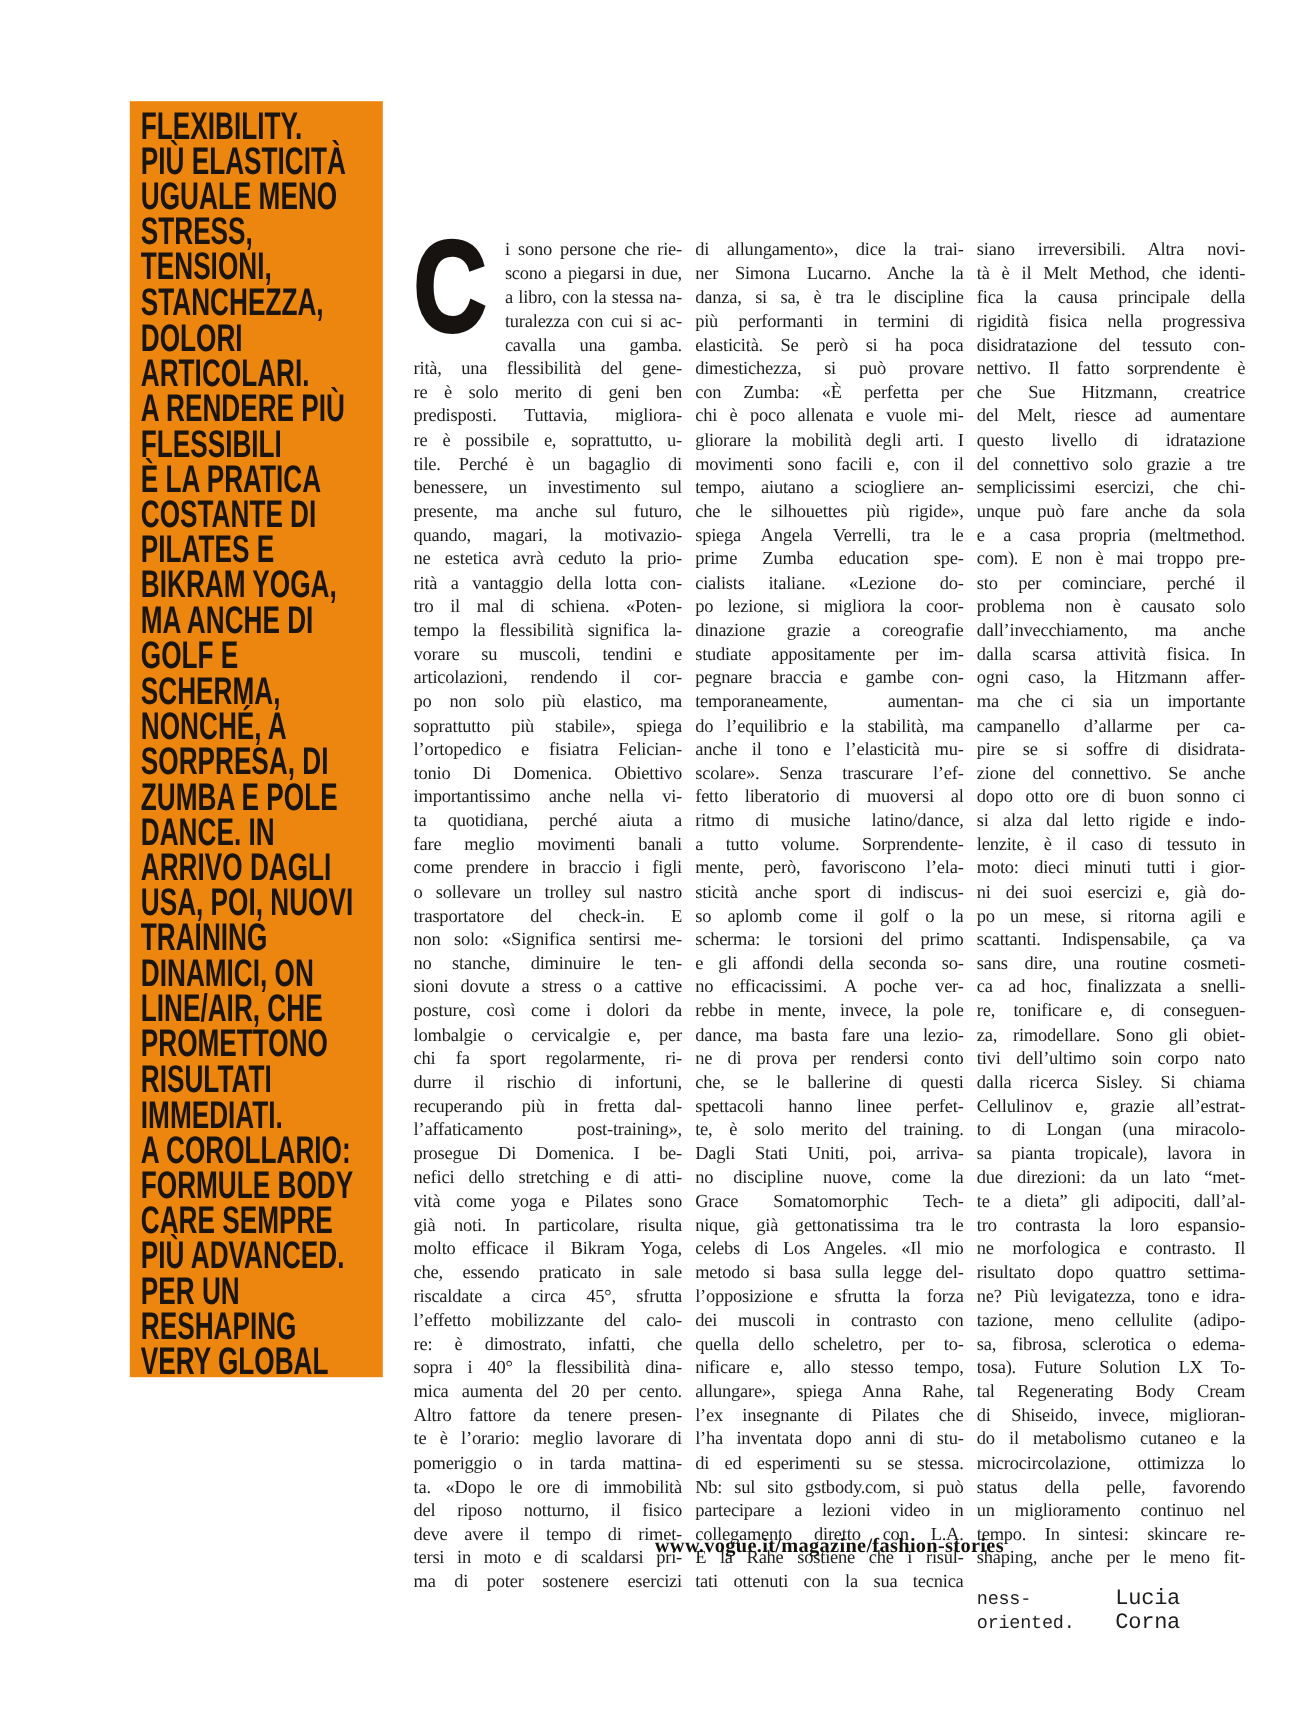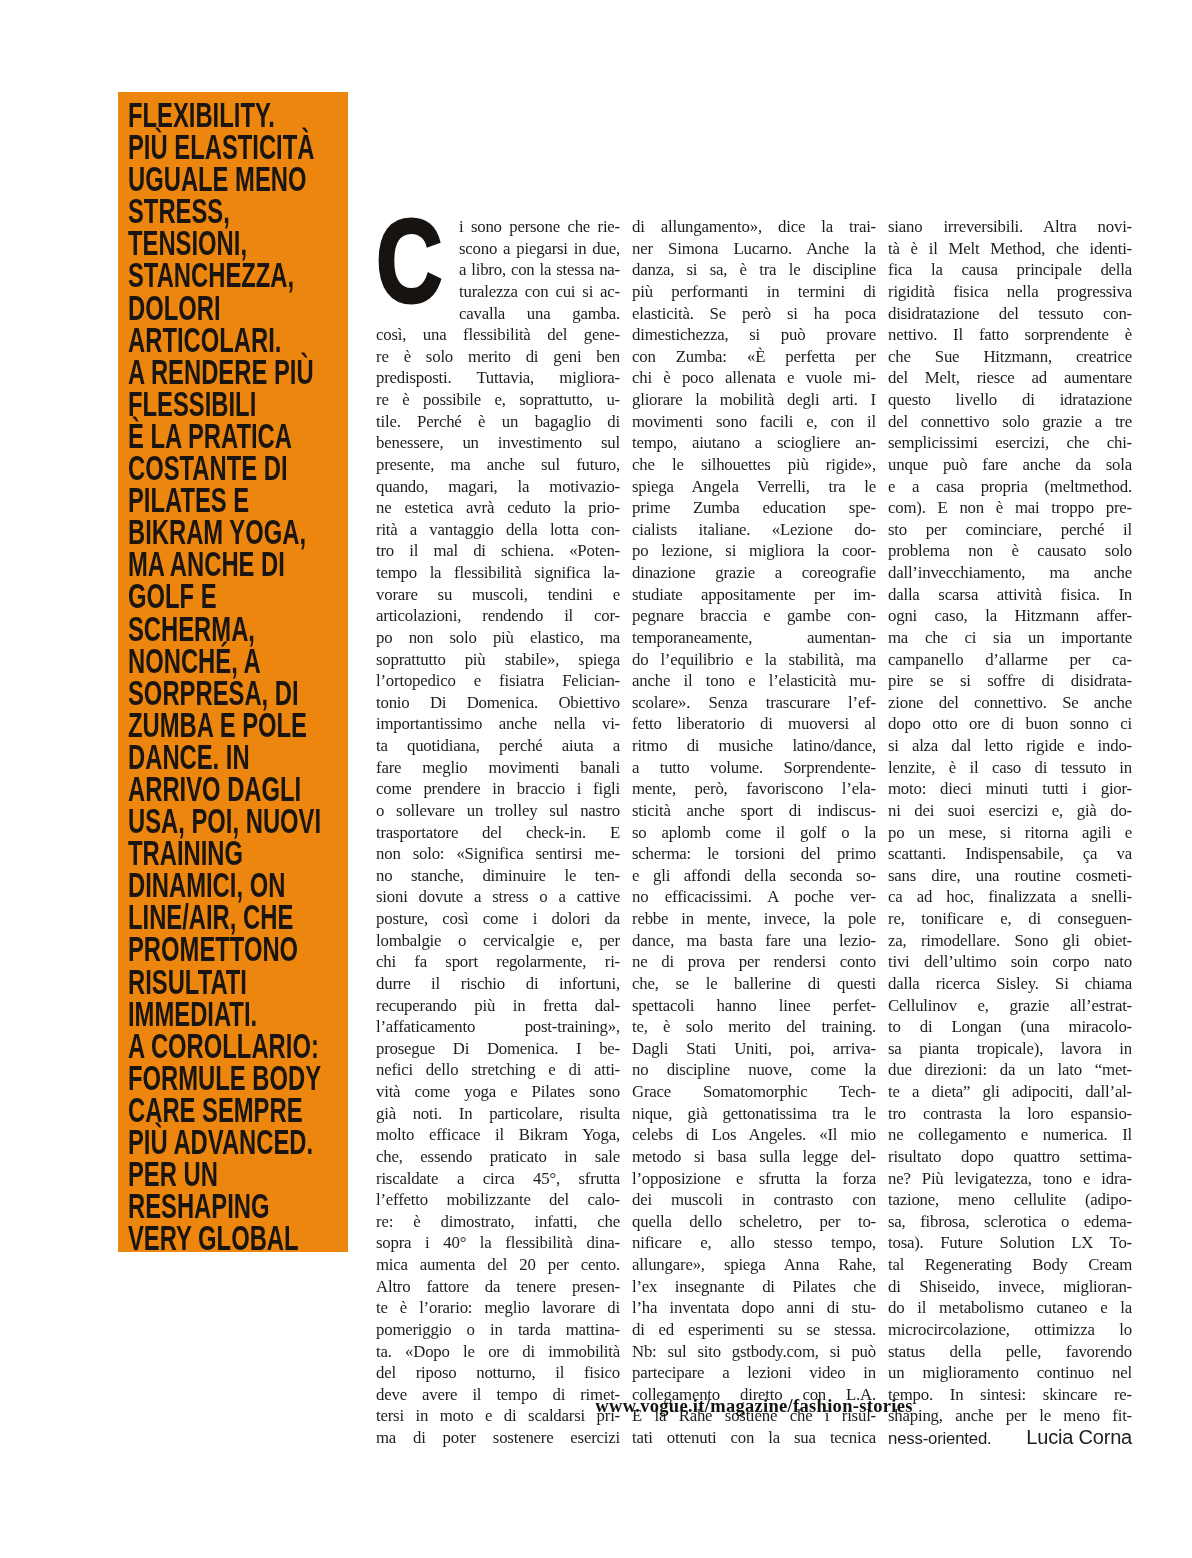--- a/index.html
+++ b/index.html
@@ -18,22 +18,22 @@
   .col{width:244px;}
   .bl{font-family:"Liberation Serif",serif;font-size:16.8px;line-height:21.63px;
         height:21.63px;overflow:hidden;color:#1D1D1B;
         text-align:justify;text-align-last:justify;
         letter-spacing:-0.2px;word-spacing:-0.3px;}
   .dropcap{float:left;width:76px;height:87px;margin:2px 7px 0 0;overflow:visible;}
   .dropcap span{display:block;font-family:"Liberation Sans",sans-serif;font-weight:700;
         font-size:118px;line-height:87px;color:#171310;-webkit-text-stroke:3px #171310;
         transform:scaleX(0.78);transform-origin:left center;}
   .byline-line{display:flex;justify-content:space-between;align-items:baseline;
-        font-family:Liberation Sans, sans-serif;font-size:16.8px;line-height:21.63px;
-        height:21.63px;color:#1D1D1B;letter-spacing:-0.2px;}
+        font-family:Liberation Mono, monospace;font-size:16.8px;line-height:21.63px;
+        height:21.63px;color:#1D1D1B;letter-spacing:-0.2px;margin-top:16px;}
   .byline{font-size:20px;}
 
   
   .footer{position:absolute;left:376px;top:1396px;width:756px;text-align:center;}
   .footer-url{font-family:"Liberation Serif",serif;font-weight:700;font-size:18.5px;
         letter-spacing:0.3px;color:#15120E;}
 </style>
 </head>
 <body>
 
@@ -85,21 +85,21 @@
     <section class="col">
       <div class="dropcap">
         <span>C</span>
       </div>
       <div>
           <div class="bl">i sono persone che rie-</div>
           <div class="bl">scono a piegarsi in due,</div>
           <div class="bl">a libro, con la stessa na-</div>
           <div class="bl">turalezza con cui si ac-</div>
           <div class="bl">cavalla una gamba. Purtroppo,</div>
-          <div class="bl">così, una flessibilità del gene-</div>
+          <div class="bl">rità, una flessibilità del gene-</div>
           <div class="bl">re è solo merito di geni ben</div>
           <div class="bl">predisposti. Tuttavia, migliora-</div>
           <div class="bl">re è possibile e, soprattutto, u-</div>
           <div class="bl">tile. Perché è un bagaglio di</div>
           <div class="bl">benessere, un investimento sul</div>
           <div class="bl">presente, ma anche sul futuro,</div>
           <div class="bl">quando, magari, la motivazio-</div>
           <div class="bl">ne estetica avrà ceduto la prio-</div>
           <div class="bl">rità a vantaggio della lotta con-</div>
           <div class="bl">tro il mal di schiena. «Poten-</div>
@@ -246,21 +246,21 @@
           <div class="bl">re, tonificare e, di conseguen-</div>
           <div class="bl">za, rimodellare. Sono gli obiet-</div>
           <div class="bl">tivi dell’ultimo soin corpo nato</div>
           <div class="bl">dalla ricerca Sisley. Si chiama</div>
           <div class="bl">Cellulinov e, grazie all’estrat-</div>
           <div class="bl">to di Longan (una miracolo-</div>
           <div class="bl">sa pianta tropicale), lavora in</div>
           <div class="bl">due direzioni: da un lato “met-</div>
           <div class="bl">te a dieta” gli adipociti, dall’al-</div>
           <div class="bl">tro contrasta la loro espansio-</div>
-          <div class="bl">ne collegamento e numerica. Il</div>
+          <div class="bl">ne morfologica e contrasto. Il</div>
           <div class="bl">risultato dopo quattro settima-</div>
           <div class="bl">ne? Più levigatezza, tono e idra-</div>
           <div class="bl">tazione, meno cellulite (adipo-</div>
           <div class="bl">sa, fibrosa, sclerotica o edema-</div>
           <div class="bl">tosa). Future Solution LX To-</div>
           <div class="bl">tal Regenerating Body Cream</div>
           <div class="bl">di Shiseido, invece, miglioran-</div>
           <div class="bl">do il metabolismo cutaneo e la</div>
           <div class="bl">microcircolazione, ottimizza lo</div>
           <div class="bl">status della pelle, favorendo</div>

